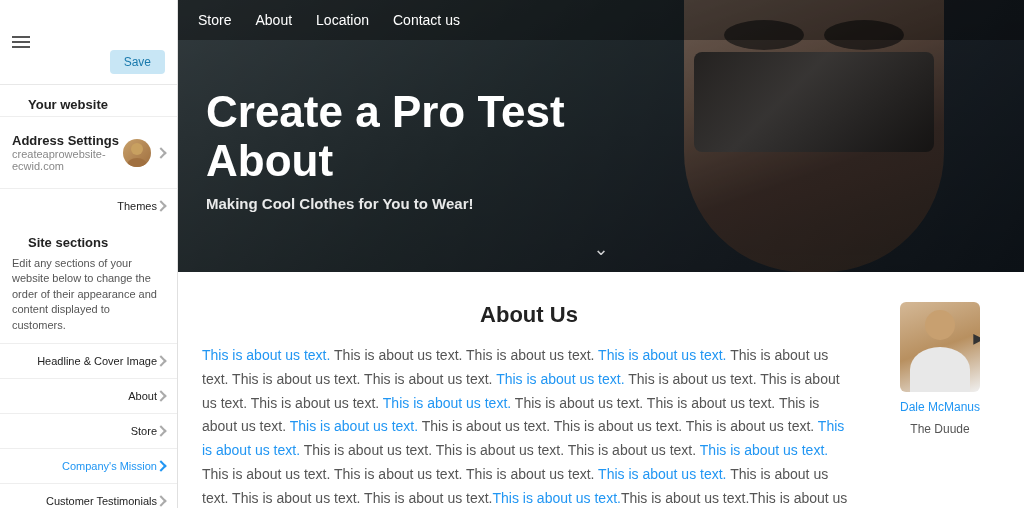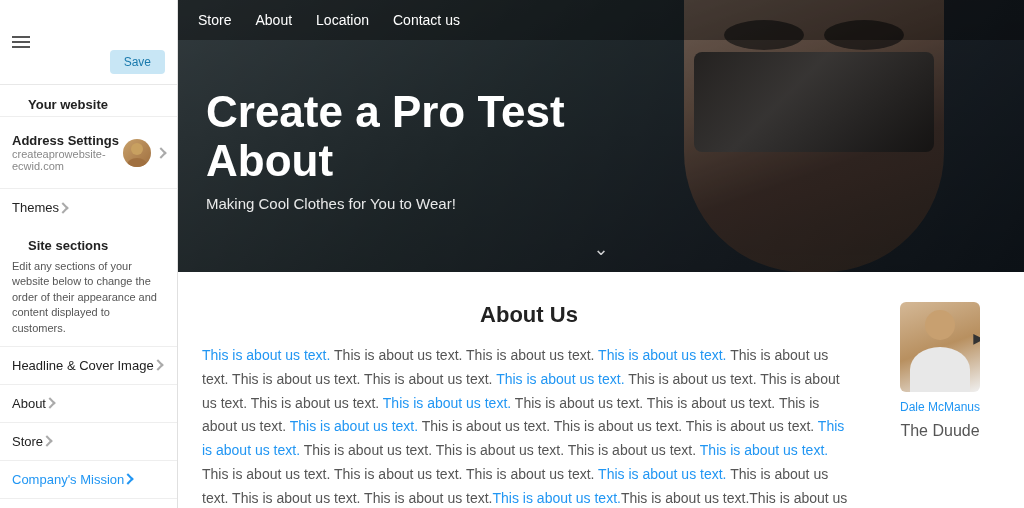--- a/index.html
+++ b/index.html
@@ -54,25 +54,25 @@
     .sidebar-subtitle {
       padding: 2px 12px 10px;
       font-size: 11px;
       color: #555;
       line-height: 1.4;
     }
 
     .sidebar-item {
       display: flex;
       align-items: center;
-      justify-content: flex-start;
+      justify-content: flex-end;
       padding: 11px 12px;
       border-top: 1px solid #eeeeee;
       cursor: pointer;
-      font-size: 13px;
+      font-size: 11px;
       color: #222;
     }
     .sidebar-item.active { color: #2196F3; }
 
     .chevron-right {
       width: 8px;
       height: 8px;
       border-right: 2px solid #aaa;
       border-top: 2px solid #aaa;
       transform: rotate(45deg);
@@ -175,20 +175,21 @@
       color: #fff;
       line-height: 1.1;
       max-width: 400px;
       z-index: 2;
     }
     .hero-subtitle {
       font-size: 15px;
       color: rgba(255,255,255,0.9);
       margin-top: 10px;
       z-index: 2;
+      font-weight: bold;
     }
     .hero-chevron {
       position: absolute;
       bottom: 12px;
       left: 50%;
       transform: translateX(-50%);
       color: rgba(255,255,255,0.8);
       font-size: 18px;
       z-index: 2;
     }
@@ -263,21 +264,21 @@
       font-size: 14px;
       color: #333;
       z-index: 5;
     }
     .author-name {
       font-size: 12px;
       color: #2196F3;
       text-align: center;
     }
     .author-role {
-      font-size: 16px;
+      font-size: 12px;
       color: #555;
       text-align: right;
     }
   </style>
 </head>
 <body>
 
 <div id="sidebar">
 
   <div id="sidebar-header">

